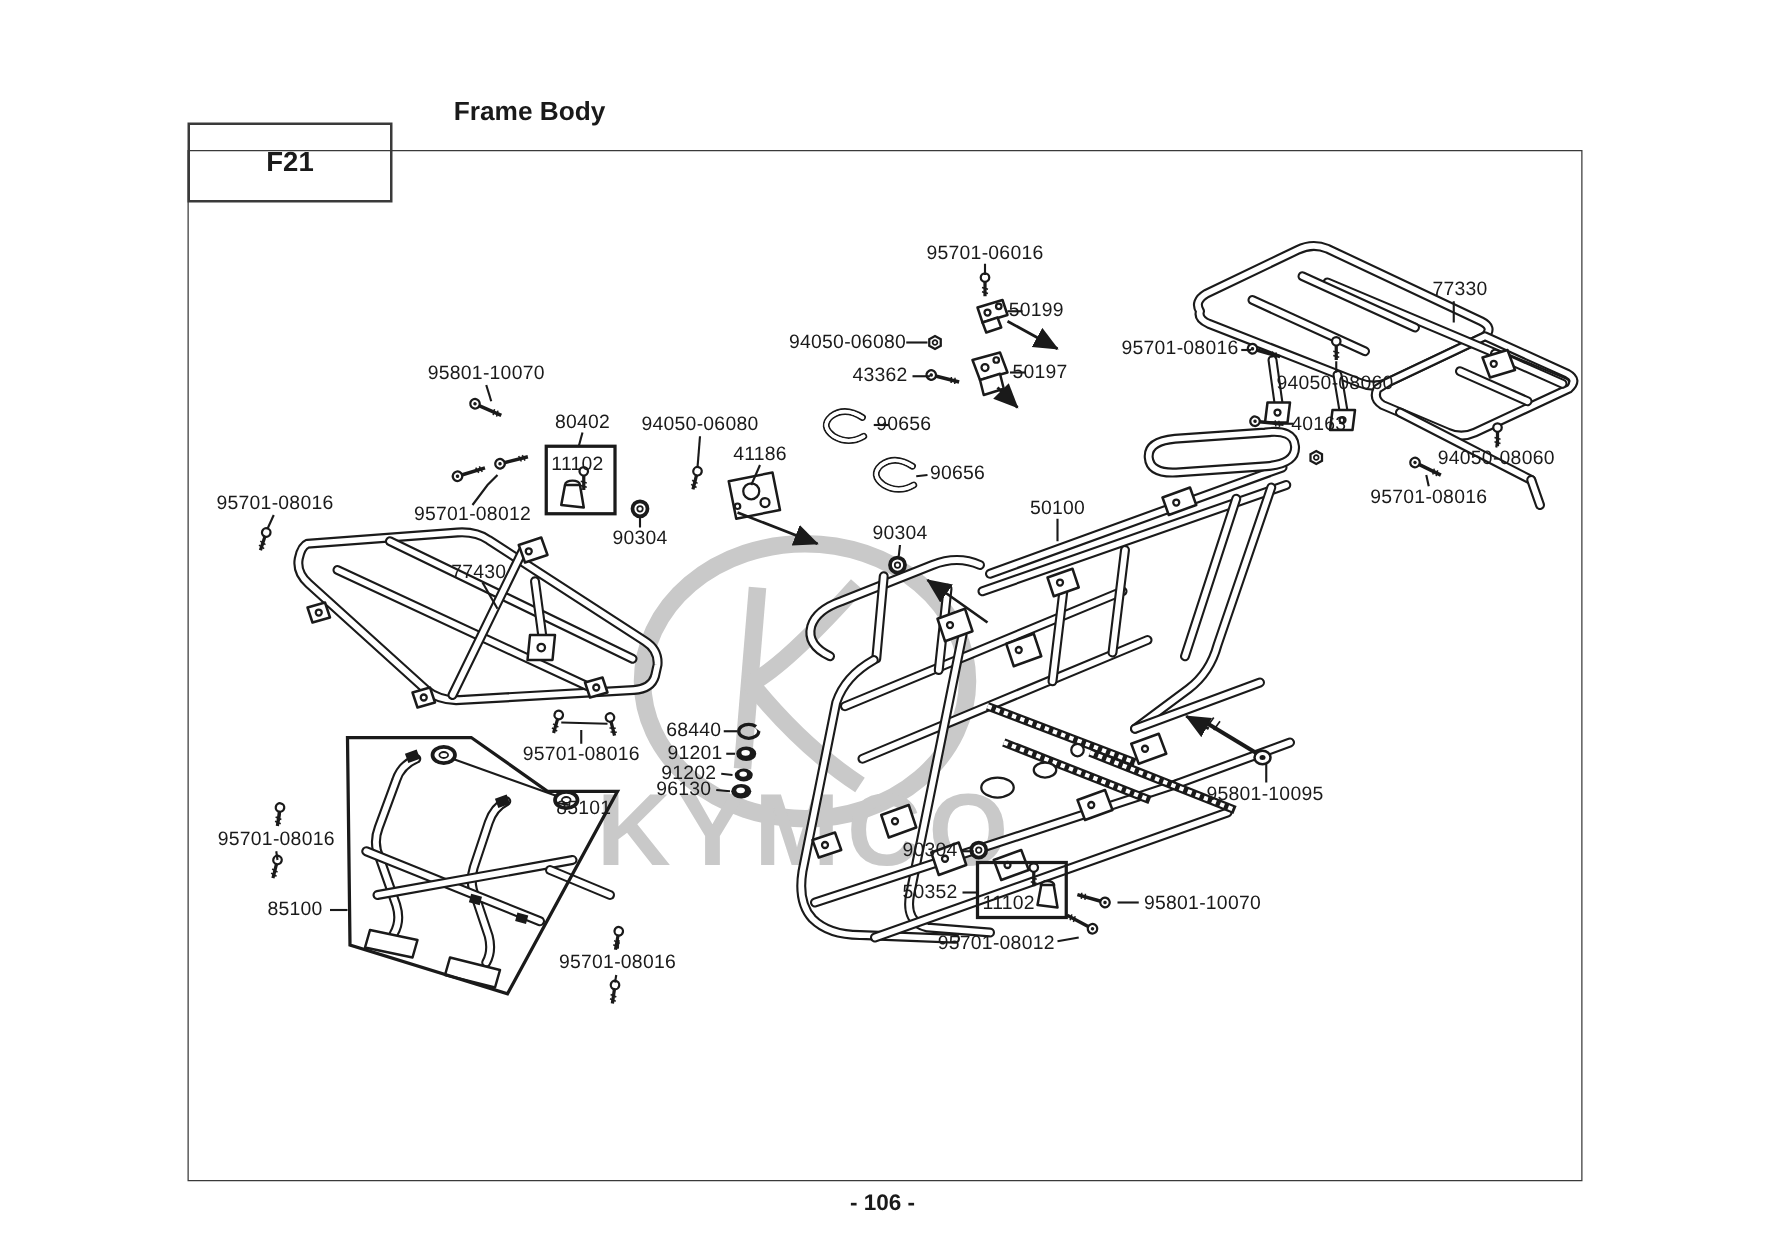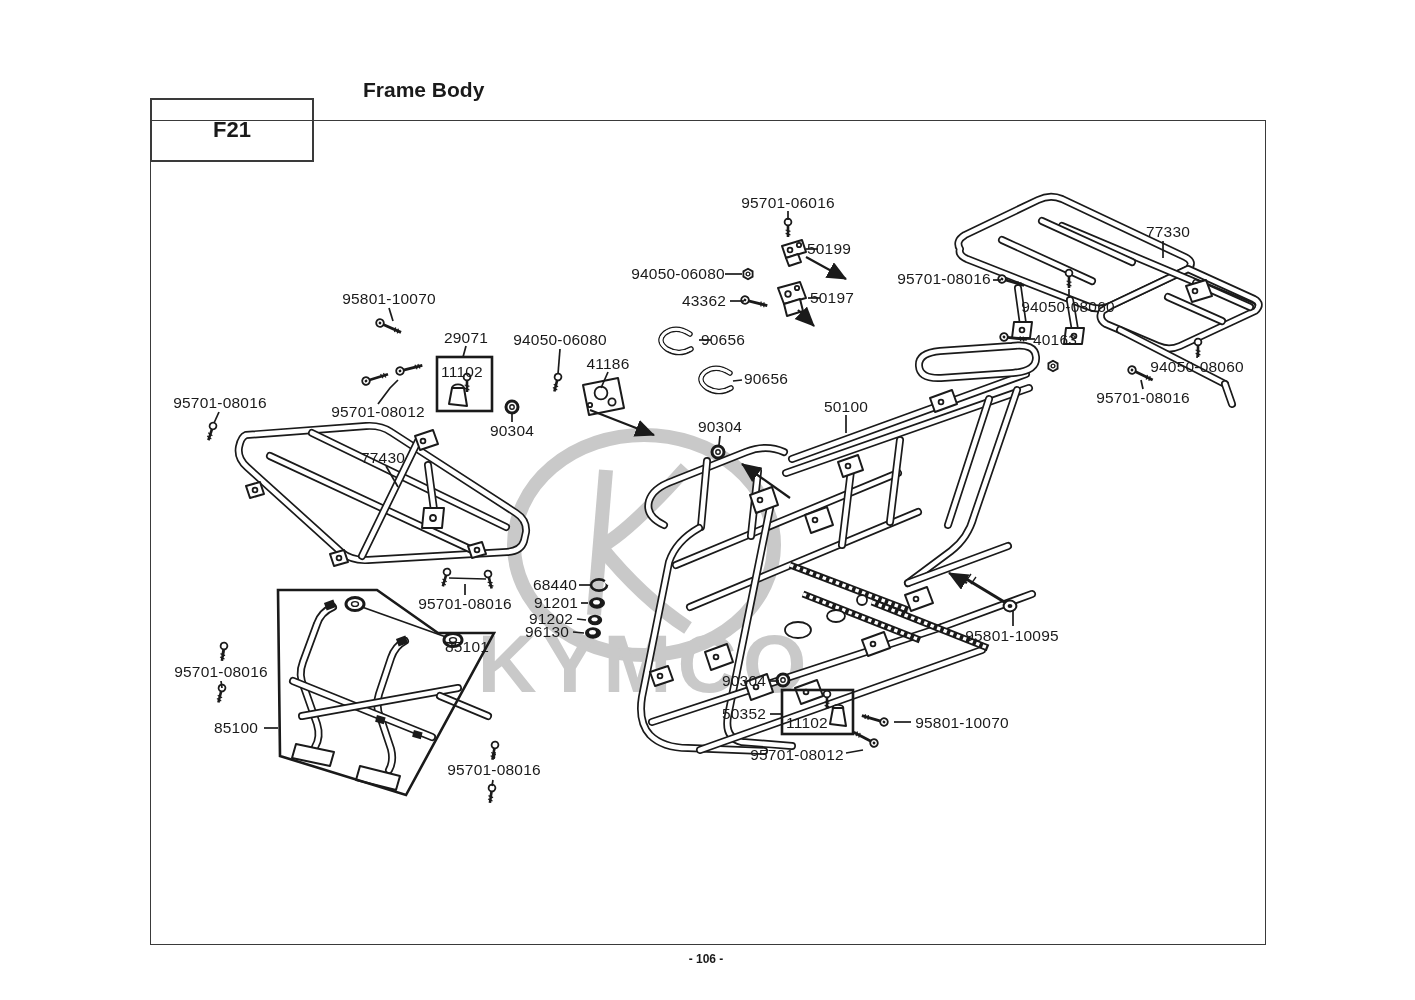--- a/index.html
+++ b/index.html
@@ -5,21 +5,21 @@
   html,body{margin:0;padding:0;background:#fff;}
   .page{position:relative;width:1415px;height:1000px;background:#fff;overflow:hidden;
         font-family:"Liberation Sans",sans-serif;color:#1a1a1a;}
   .content-border{position:absolute;left:150px;top:120px;width:1114px;height:823px;
         border:1.6px solid #3a3a3a;}
   .header-box{position:absolute;left:150px;top:60px;width:160px;height:60px;
         border:2px solid #3a3a3a;display:flex;align-items:center;justify-content:center;
         font-size:22px;font-weight:bold;background:#fff;margin-top:38px;}
   .header-title{position:absolute;left:363px;top:78px;font-size:21px;font-weight:bold;}
   .footer-page{position:absolute;left:656px;top:952px;width:100px;text-align:center;
-        font-size:12px;font-weight:bold;}
+        font-size:18px;font-weight:bold;}
   .diagram-svg{position:absolute;left:0;top:0;}
   .plabel{position:absolute;transform:translate(-50%,-50%);font-size:15.5px;
         font-weight:normal;white-space:nowrap;letter-spacing:0.2px;}
   
   .tube{stroke:#1a1a1a;stroke-width:8;fill:none;stroke-linecap:round;stroke-linejoin:round;}
   .tube-in{stroke:#fff;stroke-width:4.6;fill:none;stroke-linecap:round;stroke-linejoin:round;}
   .strip{stroke:#1a1a1a;stroke-width:7;fill:none;stroke-linecap:butt;}
   .strip-in{stroke:#fff;stroke-width:3.4;fill:none;stroke-dasharray:3.5 3.5;}
   .bk{fill:#fff;stroke:#1a1a1a;stroke-width:2;stroke-linejoin:round;}
   .hole{fill:#fff;stroke:#1a1a1a;stroke-width:1.8;}
@@ -348,21 +348,21 @@
 
   <div class="plabel" style="left:788px;top:203px">95701-06016</div>
   <div class="plabel" style="left:829px;top:249px">50199</div>
   <div class="plabel" style="left:678px;top:274px">94050-06080</div>
   <div class="plabel" style="left:704px;top:301px">43362</div>
   <div class="plabel" style="left:832px;top:298px">50197</div>
   <div class="plabel" style="left:1168px;top:232px">77330</div>
   <div class="plabel" style="left:944px;top:279px">95701-08016</div>
   <div class="plabel" style="left:1068px;top:307px">94050-08060</div>
   <div class="plabel" style="left:389px;top:299px">95801-10070</div>
-  <div class="plabel" style="left:466px;top:338px">29071</div>
+  <div class="plabel" style="left:466px;top:338px">80402</div>
   <div class="plabel" style="left:462px;top:372px">11102</div>
   <div class="plabel" style="left:560px;top:340px">94050-06080</div>
   <div class="plabel" style="left:608px;top:364px">41186</div>
   <div class="plabel" style="left:378px;top:412px">95701-08012</div>
   <div class="plabel" style="left:220px;top:403px">95701-08016</div>
   <div class="plabel" style="left:512px;top:431px">90304</div>
   <div class="plabel" style="left:383px;top:458px">77430</div>
   <div class="plabel" style="left:723px;top:340px">90656</div>
   <div class="plabel" style="left:766px;top:379px">90656</div>
   <div class="plabel" style="left:1055px;top:340px">40163</div>

